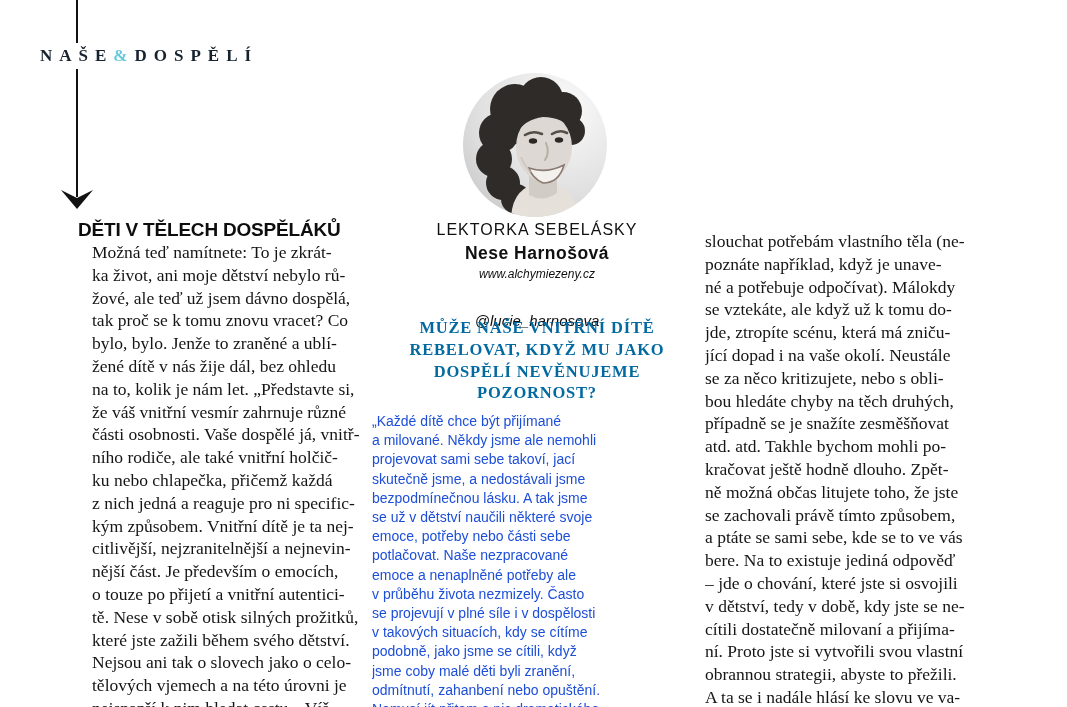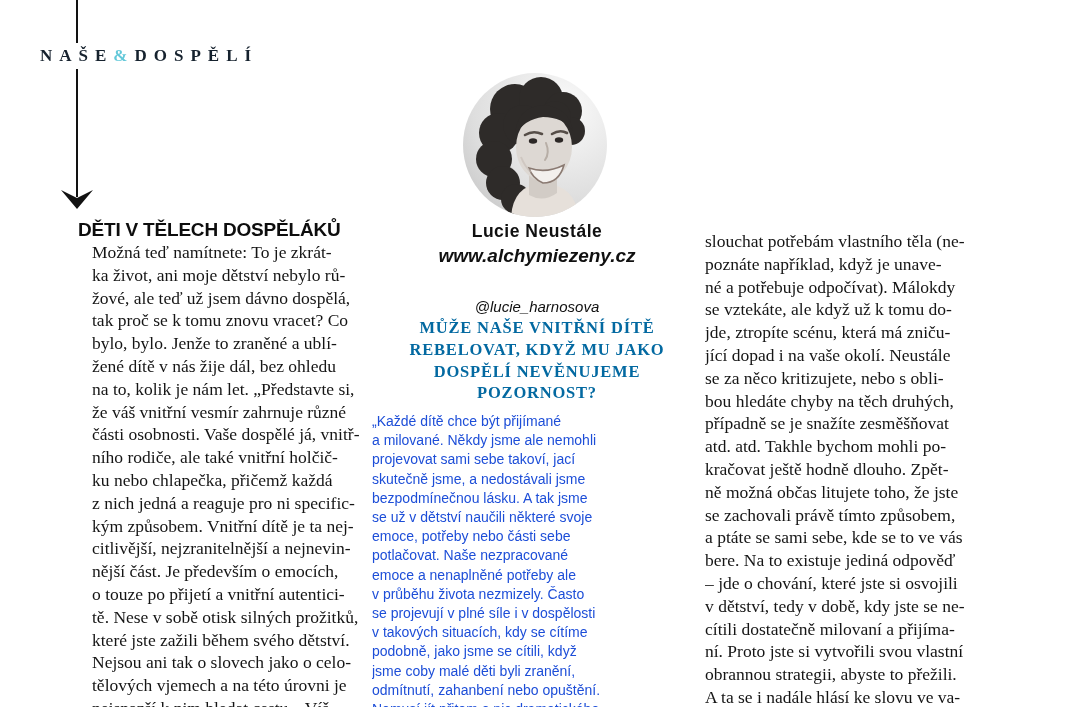--- a/index.html
+++ b/index.html
@@ -18,21 +18,21 @@
   .section-title .amp{color:#63c8d9;}
 
   
   .photo{left:463px;top:73px;width:144px;height:144px;border-radius:50%;overflow:hidden;}
 
   
   .byline{left:380px;top:221px;width:314px;text-align:center;
     font-family:"Liberation Sans",sans-serif;color:#101010;}
   .byline .role{font-size:16px;letter-spacing:1px;margin-bottom:4px;}
   .byline .name{font-size:17.5px;font-weight:bold;letter-spacing:.5px;margin-bottom:3px;}
-  .byline .web{font-size:19px;font-weight:bold;font-style:italic;margin-bottom:2px;}
+  .byline .web{font-size:12px;font-weight:normal;font-style:italic;margin-bottom:2px;}
   .byline .insta{font-size:15px;font-style:italic;margin-top:31px;}
 
   
   .left-heading{left:78px;top:219px;font-family:"Liberation Sans",sans-serif;
     font-size:19px;font-weight:bold;letter-spacing:-.2px;color:#0d0d0d;white-space:nowrap;}
   .col-body{font-size:17.5px;line-height:22.8px;white-space:pre;overflow:hidden;color:#151515;}
   .left-body{left:92px;top:241px;width:312px;height:466px;}
   .right-body{left:705px;top:230px;width:330px;height:489px;}
 
   
@@ -93,21 +93,22 @@
 
     <path d="M83,70 Q87,80 82,87" stroke="#b7aea6" stroke-width="2" fill="none" stroke-linecap="round"></path>
 
     <path d="M66,95 Q83,101 101,92 Q96,110 80,110 Q69,105 66,95 Z" fill="#f3f0ed" stroke="#8a7a72" stroke-width="1.6"></path>
 
     <path d="M58,84 Q62,94 68,99" stroke="#c6bdb6" stroke-width="2" fill="none" opacity=".6"></path>
   </svg>
 </div>
 
 <div class="abs byline">
-  <div class="name">Lucie Neustále</div>
+  <div class="role">LEKTORKA SEBELÁSKY</div>
+  <div class="name">Nese Harnošová</div>
   <div class="web">www.alchymiezeny.cz</div>
   <div class="insta">@lucie_harnosova</div>
 </div>
 
 <div class="abs left-heading">DĚTI V TĚLECH DOSPĚLÁKŮ</div>
 <div class="abs col-body left-body">Možná teď namítnete: To je zkrát-
 ka život, ani moje dětství nebylo rů-
 žové, ale teď už jsem dávno dospělá,
 tak proč se k tomu znovu vracet? Co
 bylo, bylo. Jenže to zraněné a ublí-

